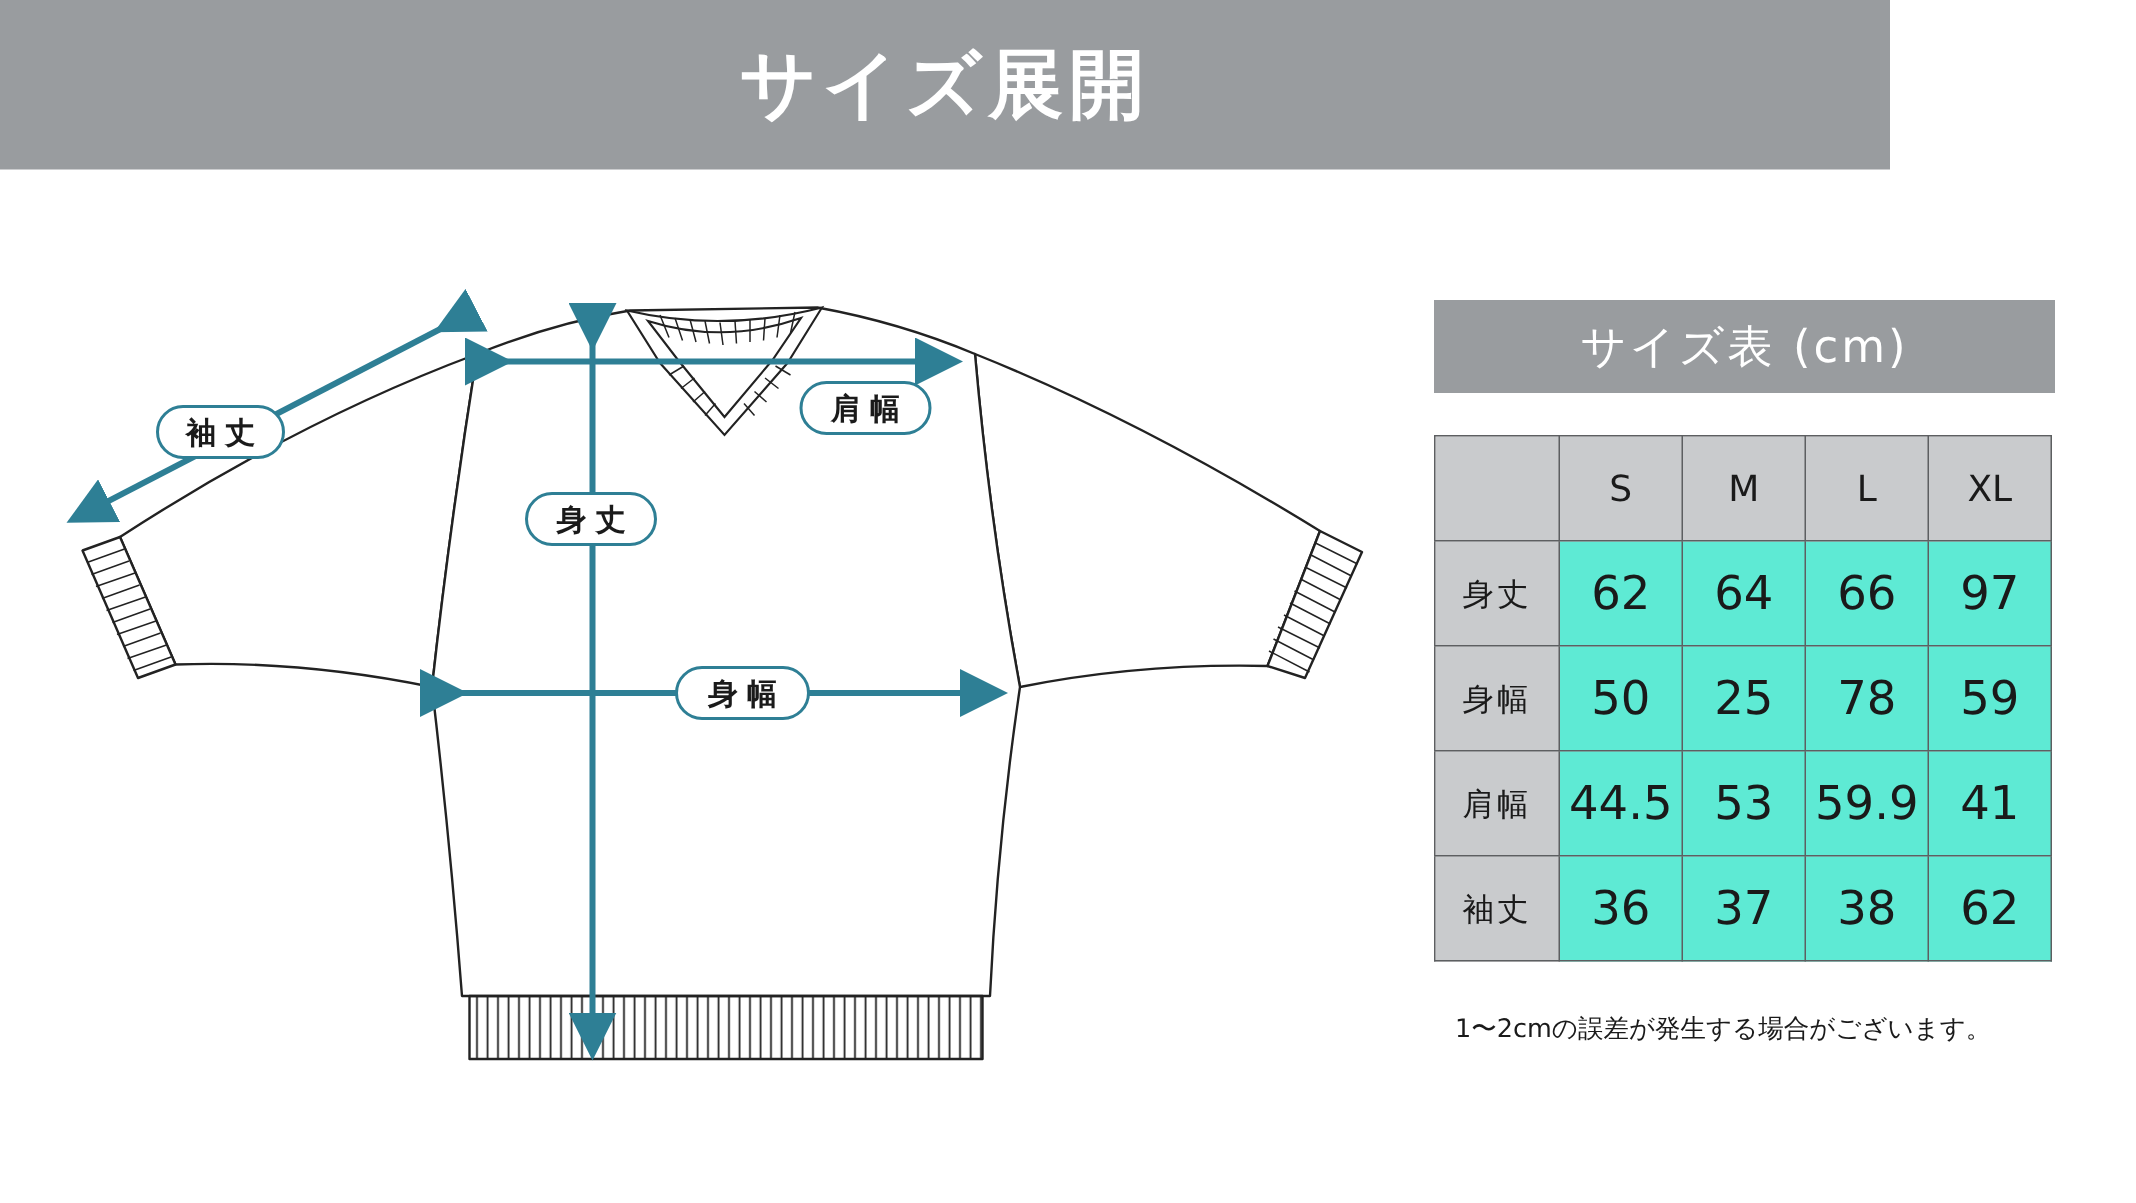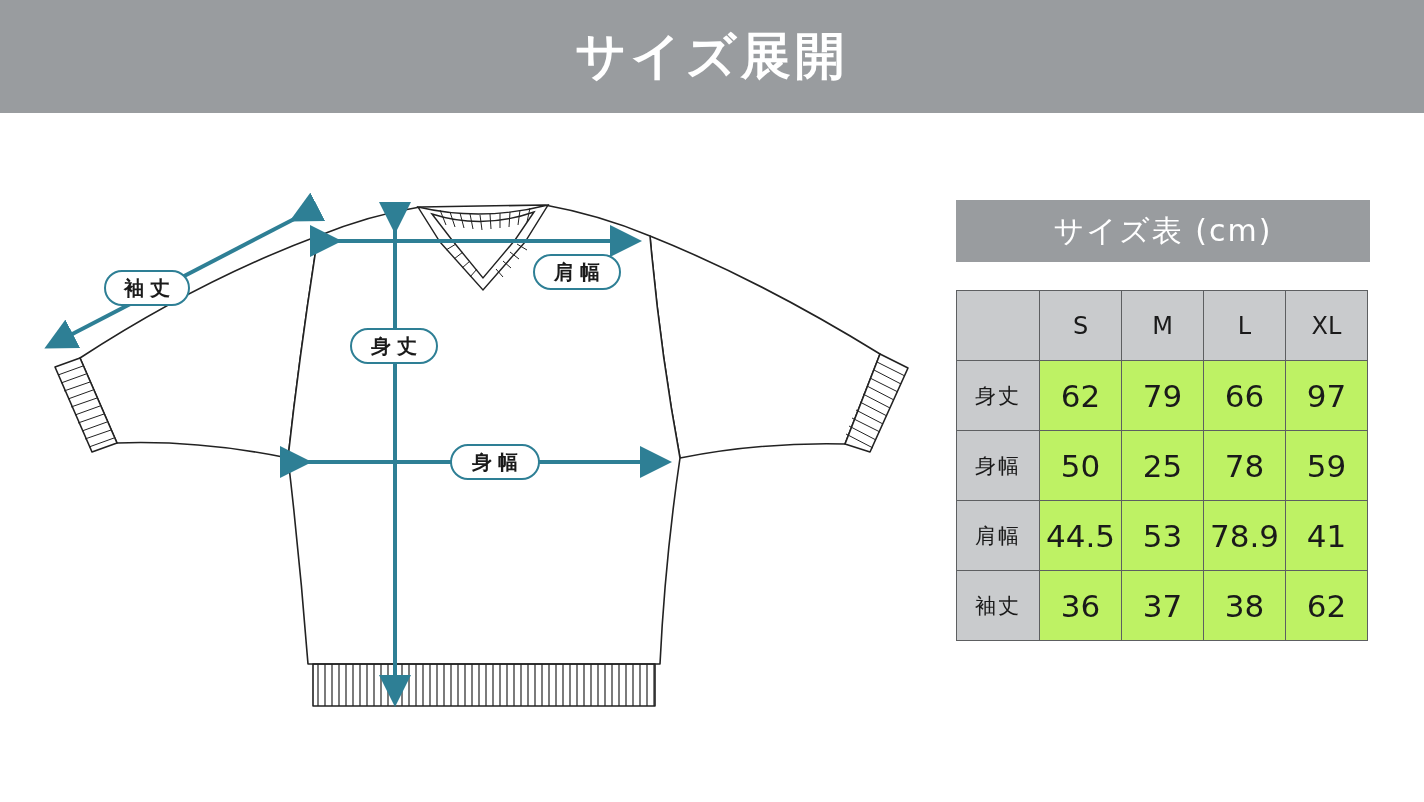--- a/index.html
+++ b/index.html
@@ -1,34 +1,34 @@
 <!DOCTYPE html>
 <html><head>
 <meta charset="utf-8">
 <style>
   html, body { margin:0; padding:0; }
   body { width:1424px; height:802px; background:#ffffff; position:relative; overflow:hidden;
          font-family: "DejaVu Sans", "Liberation Sans", sans-serif; color:#1a1a1a; }
-  .banner { position:absolute; left:0; top:0; width:1424px; height:113px; background:#999c9f;
+  .banner { position:absolute; left:0; top:0; width:1260px; height:113px; background:#999c9f;
             display:flex; align-items:center; justify-content:center;text-align:right; }
   .banner-title { color:#ffffff; font-size:50px; font-weight:bold; letter-spacing:4px; }
   .diagram { position:absolute; left:0; top:150px; width:940px; height:600px; }
   .diagram svg { position:absolute; left:0; top:0; }
   .pill { position:absolute; background:#ffffff; border:2px solid #2e7f95; border-radius:20px;
           font-size:20px; font-weight:bold; color:#1a1a1a; display:flex; align-items:center;
           justify-content:center; letter-spacing:6px; box-sizing:border-box; padding-left:6px; }
   .table-title { position:absolute; left:956px; top:200px; width:414px; height:62px; background:#999c9f;
                  color:#ffffff; font-size:30px; display:flex; align-items:center; justify-content:center;
                  letter-spacing:2px; }
   table.size-table { position:absolute; left:956px; top:290px; border-collapse:collapse; }
   table.size-table td, table.size-table th { border:1.5px solid #5d5f61; width:81px; height:69px; padding:0;
         text-align:center; font-weight:normal; }
   table.size-table th { background:#c9cbcd; font-size:24px; }
   table.size-table td.rowlabel { background:#c9cbcd; font-size:21px; width:82px; letter-spacing:2px; }
-  table.size-table td.val { background:#bef264; font-size:31px; }
+  table.size-table td.val { background:#5eead4; font-size:31px; }
   .note { position:absolute; left:958px; top:670px; width:420px; font-size:17px; line-height:33px; color:#1a1a1a; }
   .note .l2 { padding-left:12px; }
 </style>
 </head>
 <body>
 
 <div class="banner">
   <span class="banner-title">サイズ展開</span>
 </div>
 
@@ -124,42 +124,43 @@
       <tr>
     <th></th>
     <th>S</th>
     <th>M</th>
     <th>L</th>
     <th>XL</th>
   </tr>
   <tr>
     <td class="rowlabel">身丈</td>
     <td class="val">62</td>
-    <td class="val">79</td>
+    <td class="val">64</td>
     <td class="val">66</td>
     <td class="val">97</td>
   </tr>
   <tr>
     <td class="rowlabel">身幅</td>
     <td class="val">50</td>
     <td class="val">25</td>
     <td class="val">78</td>
     <td class="val">59</td>
   </tr>
   <tr>
     <td class="rowlabel">肩幅</td>
     <td class="val">44.5</td>
     <td class="val">53</td>
-    <td class="val">78.9</td>
+    <td class="val">59.9</td>
     <td class="val">41</td>
   </tr>
   <tr>
     <td class="rowlabel">袖丈</td>
     <td class="val">36</td>
     <td class="val">37</td>
     <td class="val">38</td>
     <td class="val">62</td>
   </tr>
 </tbody>
   </table>
 
 <div class="note">
+  <div class="l2">1〜2cmの誤差が発生する場合がございます。</div>
 </div>
 
 </body></html>

